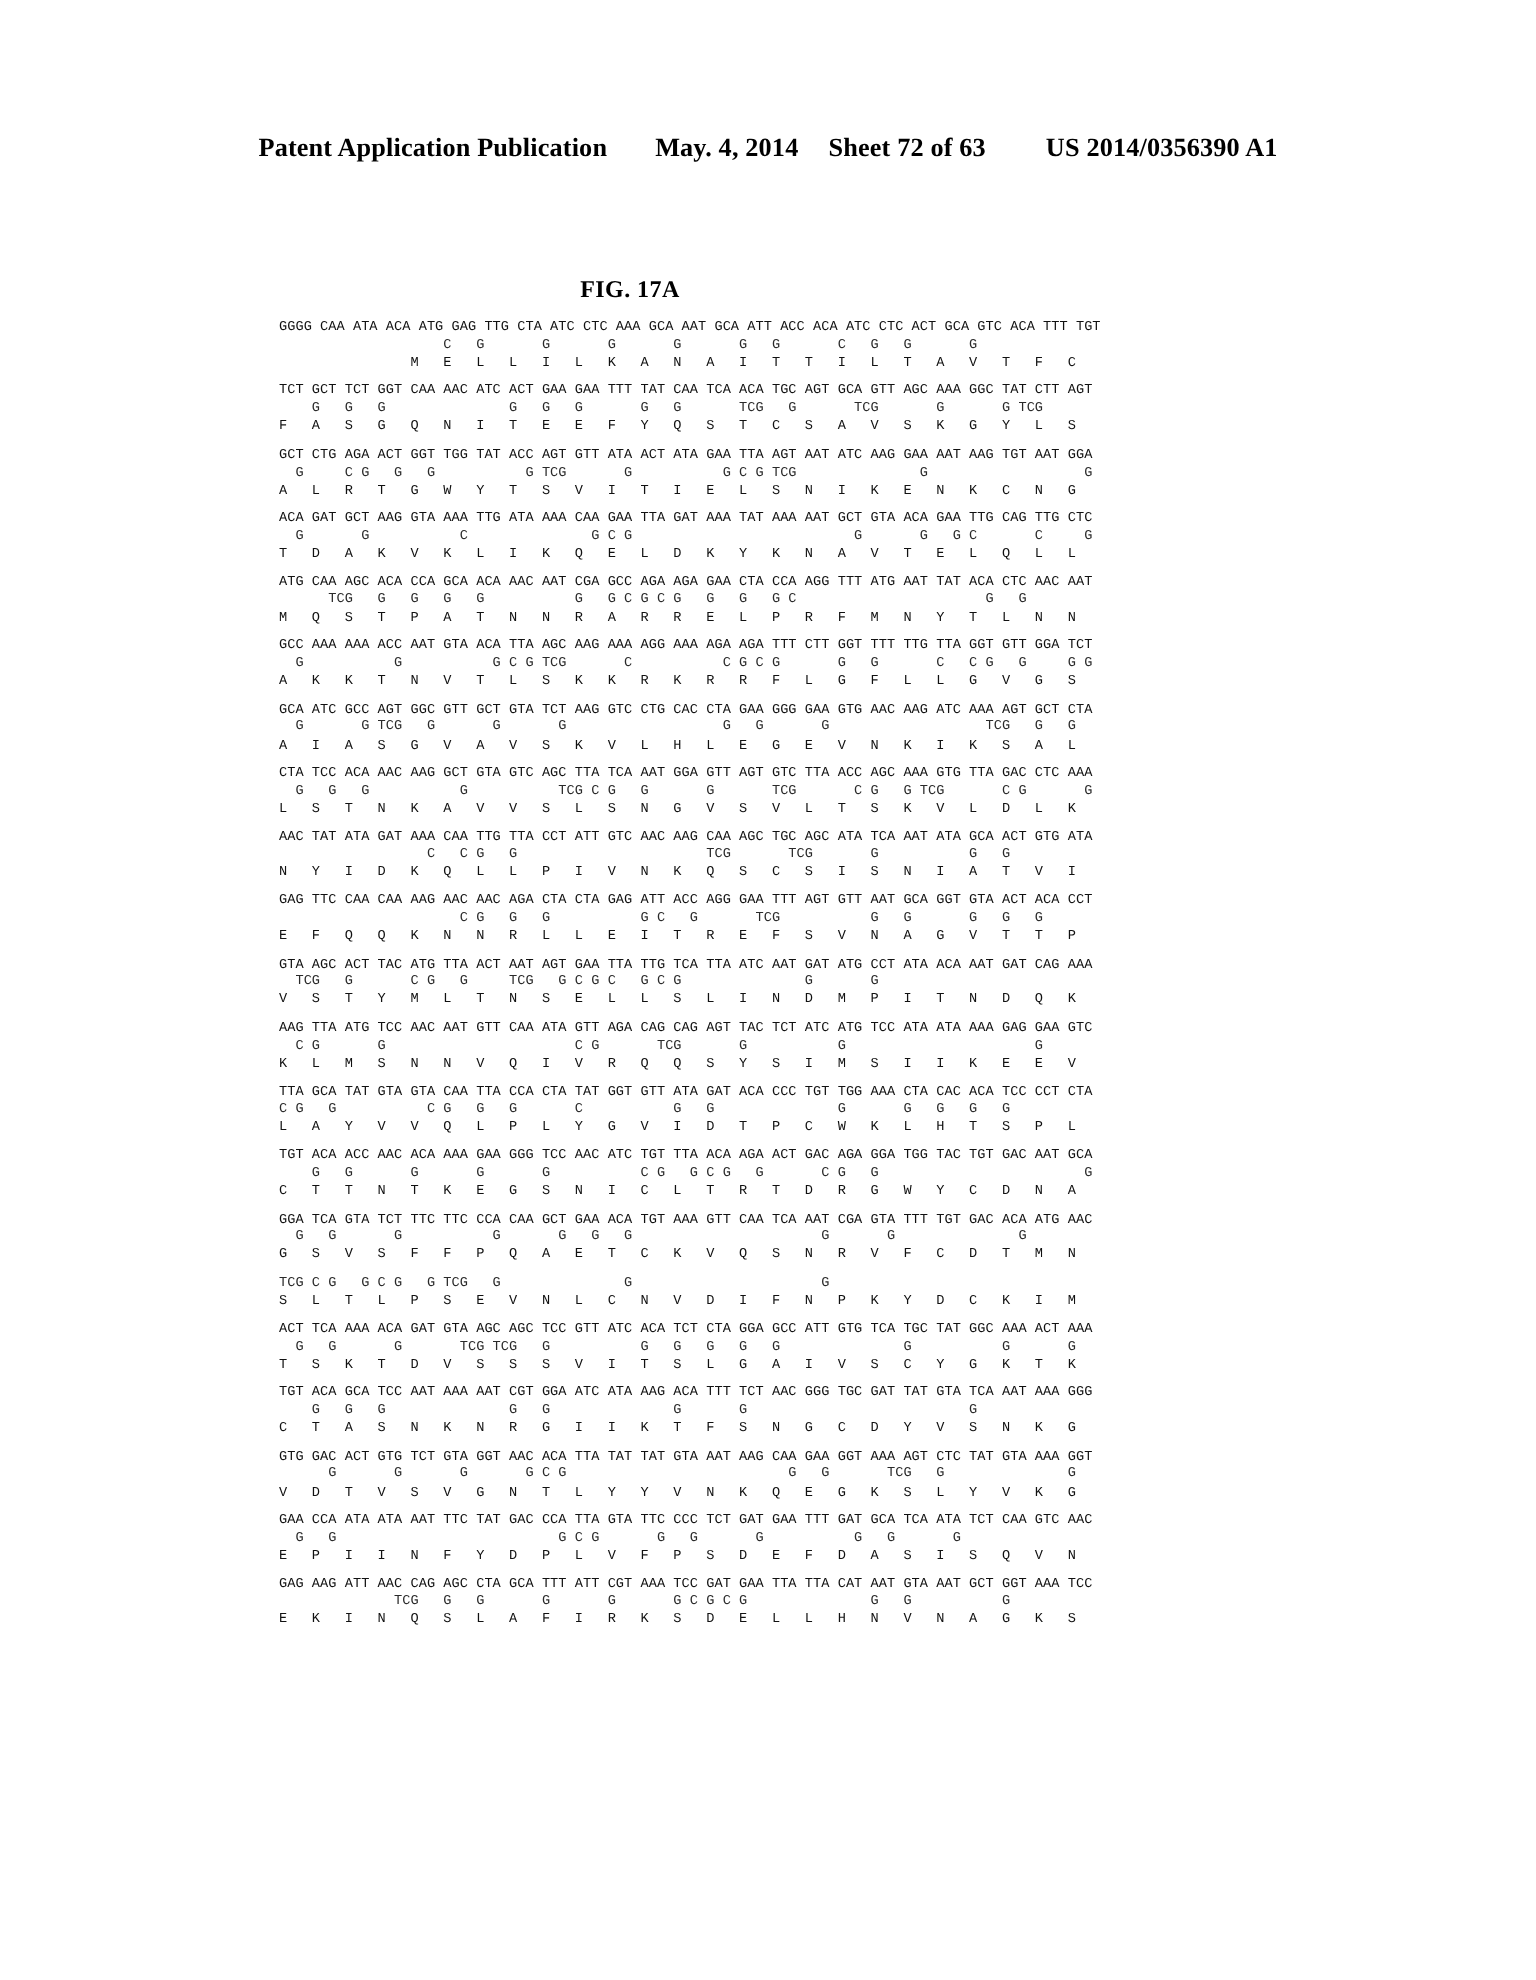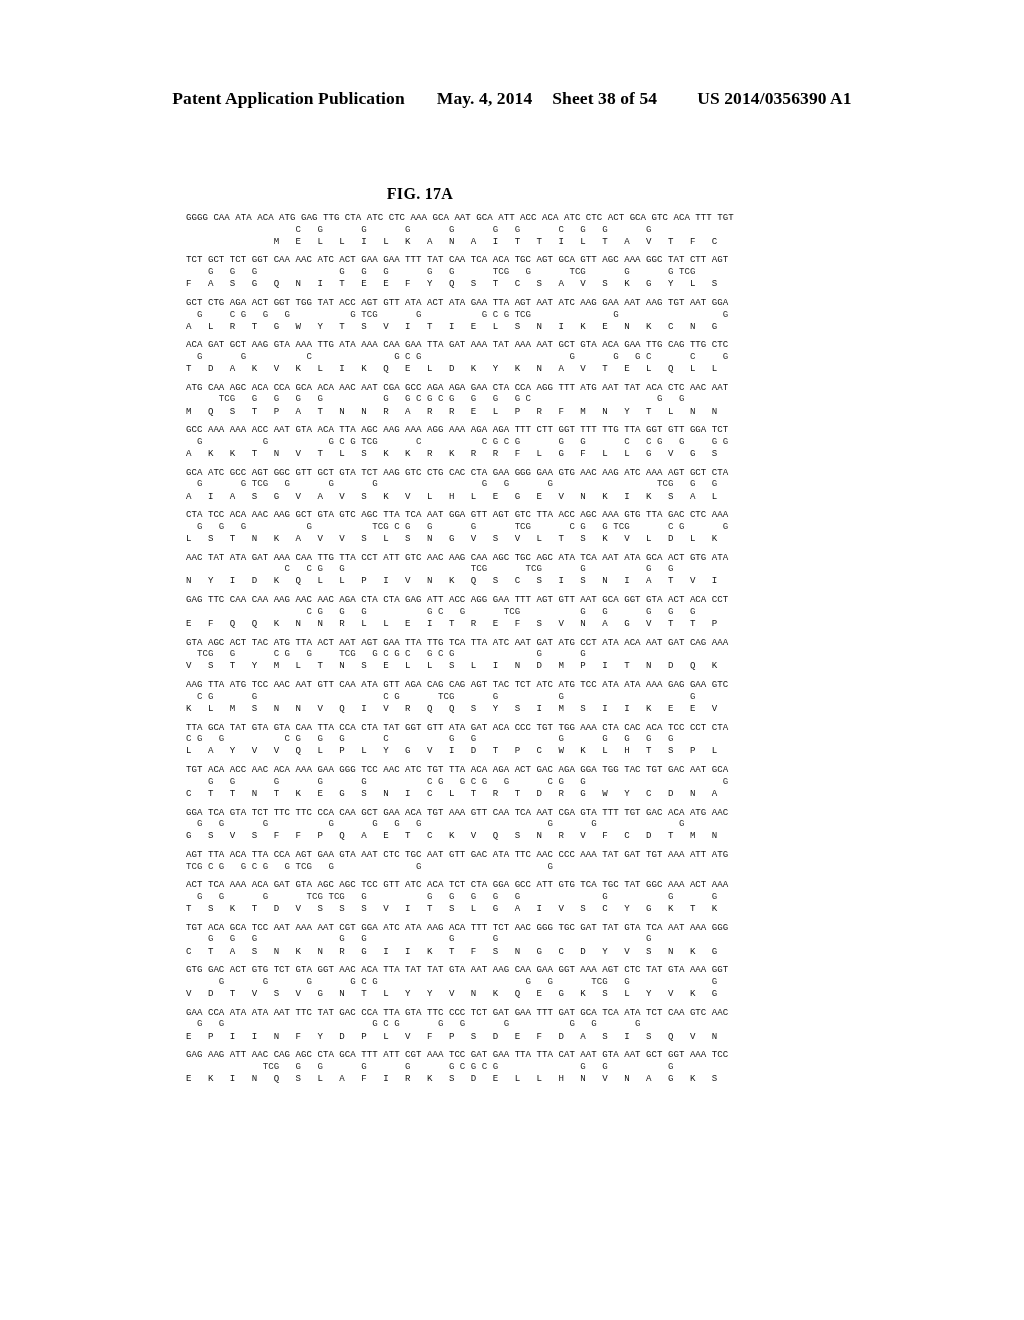--- a/index.html
+++ b/index.html
@@ -86,21 +86,21 @@
     color: #111111;
     margin-top: 0.5px;
   }
 </style>
 </head>
 <body>
 
 <div class="page-header">
   <span class="hdr-pub">Patent Application Publication</span>
   <span class="hdr-date">May. 4, 2014</span>
-  <span class="hdr-sheet">Sheet 38 of 54</span>
+  <span class="hdr-sheet">Sheet 72 of 63</span>
   <span class="hdr-docnum">US 2014/0356390 A1</span>
 </div>
 
 <div class="fig-title">FIG. 17A</div>
 
 <div class="sequence-area" id="sequence-area">
     <div class="seq-block"><div class="seq-row row-dna">GGGG CAA ATA ACA ATG GAG TTG CTA ATC CTC AAA GCA AAT GCA ATT ACC ACA ATC CTC ACT GCA GTC ACA TTT TGT</div><div class="seq-row row-alt">                    C   G       G       G       G       G   G       C   G   G       G</div><div class="seq-row row-aa">                M   E   L   L   I   L   K   A   N   A   I   T   T   I   L   T   A   V   T   F   C</div></div>
     <div class="seq-block"><div class="seq-row row-dna">TCT GCT TCT GGT CAA AAC ATC ACT GAA GAA TTT TAT CAA TCA ACA TGC AGT GCA GTT AGC AAA GGC TAT CTT AGT</div><div class="seq-row row-alt">    G   G   G               G   G   G       G   G       TCG   G       TCG       G       G TCG</div><div class="seq-row row-aa">F   A   S   G   Q   N   I   T   E   E   F   Y   Q   S   T   C   S   A   V   S   K   G   Y   L   S</div></div>
     <div class="seq-block"><div class="seq-row row-dna">GCT CTG AGA ACT GGT TGG TAT ACC AGT GTT ATA ACT ATA GAA TTA AGT AAT ATC AAG GAA AAT AAG TGT AAT GGA</div><div class="seq-row row-alt">  G     C G   G   G           G TCG       G           G C G TCG               G                   G</div><div class="seq-row row-aa">A   L   R   T   G   W   Y   T   S   V   I   T   I   E   L   S   N   I   K   E   N   K   C   N   G</div></div>
     <div class="seq-block"><div class="seq-row row-dna">ACA GAT GCT AAG GTA AAA TTG ATA AAA CAA GAA TTA GAT AAA TAT AAA AAT GCT GTA ACA GAA TTG CAG TTG CTC</div><div class="seq-row row-alt">  G       G           C               G C G                           G       G   G C       C     G</div><div class="seq-row row-aa">T   D   A   K   V   K   L   I   K   Q   E   L   D   K   Y   K   N   A   V   T   E   L   Q   L   L</div></div>
@@ -108,19 +108,19 @@
     <div class="seq-block"><div class="seq-row row-dna">GCC AAA AAA ACC AAT GTA ACA TTA AGC AAG AAA AGG AAA AGA AGA TTT CTT GGT TTT TTG TTA GGT GTT GGA TCT</div><div class="seq-row row-alt">  G           G           G C G TCG       C           C G C G       G   G       C   C G   G     G G</div><div class="seq-row row-aa">A   K   K   T   N   V   T   L   S   K   K   R   K   R   R   F   L   G   F   L   L   G   V   G   S</div></div>
     <div class="seq-block"><div class="seq-row row-dna">GCA ATC GCC AGT GGC GTT GCT GTA TCT AAG GTC CTG CAC CTA GAA GGG GAA GTG AAC AAG ATC AAA AGT GCT CTA</div><div class="seq-row row-alt">  G       G TCG   G       G       G                   G   G       G                   TCG   G   G</div><div class="seq-row row-aa">A   I   A   S   G   V   A   V   S   K   V   L   H   L   E   G   E   V   N   K   I   K   S   A   L</div></div>
     <div class="seq-block"><div class="seq-row row-dna">CTA TCC ACA AAC AAG GCT GTA GTC AGC TTA TCA AAT GGA GTT AGT GTC TTA ACC AGC AAA GTG TTA GAC CTC AAA</div><div class="seq-row row-alt">  G   G   G           G           TCG C G   G       G       TCG       C G   G TCG       C G       G</div><div class="seq-row row-aa">L   S   T   N   K   A   V   V   S   L   S   N   G   V   S   V   L   T   S   K   V   L   D   L   K</div></div>
     <div class="seq-block"><div class="seq-row row-dna">AAC TAT ATA GAT AAA CAA TTG TTA CCT ATT GTC AAC AAG CAA AGC TGC AGC ATA TCA AAT ATA GCA ACT GTG ATA</div><div class="seq-row row-alt">                  C   C G   G                       TCG       TCG       G           G   G</div><div class="seq-row row-aa">N   Y   I   D   K   Q   L   L   P   I   V   N   K   Q   S   C   S   I   S   N   I   A   T   V   I</div></div>
     <div class="seq-block"><div class="seq-row row-dna">GAG TTC CAA CAA AAG AAC AAC AGA CTA CTA GAG ATT ACC AGG GAA TTT AGT GTT AAT GCA GGT GTA ACT ACA CCT</div><div class="seq-row row-alt">                      C G   G   G           G C   G       TCG           G   G       G   G   G</div><div class="seq-row row-aa">E   F   Q   Q   K   N   N   R   L   L   E   I   T   R   E   F   S   V   N   A   G   V   T   T   P</div></div>
     <div class="seq-block"><div class="seq-row row-dna">GTA AGC ACT TAC ATG TTA ACT AAT AGT GAA TTA TTG TCA TTA ATC AAT GAT ATG CCT ATA ACA AAT GAT CAG AAA</div><div class="seq-row row-alt">  TCG   G       C G   G     TCG   G C G C   G C G               G       G</div><div class="seq-row row-aa">V   S   T   Y   M   L   T   N   S   E   L   L   S   L   I   N   D   M   P   I   T   N   D   Q   K</div></div>
     <div class="seq-block"><div class="seq-row row-dna">AAG TTA ATG TCC AAC AAT GTT CAA ATA GTT AGA CAG CAG AGT TAC TCT ATC ATG TCC ATA ATA AAA GAG GAA GTC</div><div class="seq-row row-alt">  C G       G                       C G       TCG       G           G                       G</div><div class="seq-row row-aa">K   L   M   S   N   N   V   Q   I   V   R   Q   Q   S   Y   S   I   M   S   I   I   K   E   E   V</div></div>
     <div class="seq-block"><div class="seq-row row-dna">TTA GCA TAT GTA GTA CAA TTA CCA CTA TAT GGT GTT ATA GAT ACA CCC TGT TGG AAA CTA CAC ACA TCC CCT CTA</div><div class="seq-row row-alt">C G   G           C G   G   G       C           G   G               G       G   G   G   G</div><div class="seq-row row-aa">L   A   Y   V   V   Q   L   P   L   Y   G   V   I   D   T   P   C   W   K   L   H   T   S   P   L</div></div>
     <div class="seq-block"><div class="seq-row row-dna">TGT ACA ACC AAC ACA AAA GAA GGG TCC AAC ATC TGT TTA ACA AGA ACT GAC AGA GGA TGG TAC TGT GAC AAT GCA</div><div class="seq-row row-alt">    G   G       G       G       G           C G   G C G   G       C G   G                         G</div><div class="seq-row row-aa">C   T   T   N   T   K   E   G   S   N   I   C   L   T   R   T   D   R   G   W   Y   C   D   N   A</div></div>
     <div class="seq-block"><div class="seq-row row-dna">GGA TCA GTA TCT TTC TTC CCA CAA GCT GAA ACA TGT AAA GTT CAA TCA AAT CGA GTA TTT TGT GAC ACA ATG AAC</div><div class="seq-row row-alt">  G   G       G           G       G   G   G                       G       G               G</div><div class="seq-row row-aa">G   S   V   S   F   F   P   Q   A   E   T   C   K   V   Q   S   N   R   V   F   C   D   T   M   N</div></div>
-    <div class="seq-block"><div class="seq-row row-dna">AGT TTA ACA TTA CCA AGT GAA GTA AAT CTC TGC AAT GTT GAC ATA TTC AAC CCC AAA TAT GAT TGT AAA ATT ATG</div><div class="seq-row row-alt">TCG C G   G C G   G TCG   G               G                       G</div></div>
+    <div class="seq-block"><div class="seq-row row-alt">TCG C G   G C G   G TCG   G               G                       G</div><div class="seq-row row-aa">S   L   T   L   P   S   E   V   N   L   C   N   V   D   I   F   N   P   K   Y   D   C   K   I   M</div></div>
     <div class="seq-block"><div class="seq-row row-dna">ACT TCA AAA ACA GAT GTA AGC AGC TCC GTT ATC ACA TCT CTA GGA GCC ATT GTG TCA TGC TAT GGC AAA ACT AAA</div><div class="seq-row row-alt">  G   G       G       TCG TCG   G           G   G   G   G   G               G           G       G</div><div class="seq-row row-aa">T   S   K   T   D   V   S   S   S   V   I   T   S   L   G   A   I   V   S   C   Y   G   K   T   K</div></div>
     <div class="seq-block"><div class="seq-row row-dna">TGT ACA GCA TCC AAT AAA AAT CGT GGA ATC ATA AAG ACA TTT TCT AAC GGG TGC GAT TAT GTA TCA AAT AAA GGG</div><div class="seq-row row-alt">    G   G   G               G   G               G       G                           G</div><div class="seq-row row-aa">C   T   A   S   N   K   N   R   G   I   I   K   T   F   S   N   G   C   D   Y   V   S   N   K   G</div></div>
     <div class="seq-block"><div class="seq-row row-dna">GTG GAC ACT GTG TCT GTA GGT AAC ACA TTA TAT TAT GTA AAT AAG CAA GAA GGT AAA AGT CTC TAT GTA AAA GGT</div><div class="seq-row row-alt">      G       G       G       G C G                           G   G       TCG   G               G</div><div class="seq-row row-aa">V   D   T   V   S   V   G   N   T   L   Y   Y   V   N   K   Q   E   G   K   S   L   Y   V   K   G</div></div>
     <div class="seq-block"><div class="seq-row row-dna">GAA CCA ATA ATA AAT TTC TAT GAC CCA TTA GTA TTC CCC TCT GAT GAA TTT GAT GCA TCA ATA TCT CAA GTC AAC</div><div class="seq-row row-alt">  G   G                           G C G       G   G       G           G   G       G</div><div class="seq-row row-aa">E   P   I   I   N   F   Y   D   P   L   V   F   P   S   D   E   F   D   A   S   I   S   Q   V   N</div></div>
     <div class="seq-block"><div class="seq-row row-dna">GAG AAG ATT AAC CAG AGC CTA GCA TTT ATT CGT AAA TCC GAT GAA TTA TTA CAT AAT GTA AAT GCT GGT AAA TCC</div><div class="seq-row row-alt">              TCG   G   G       G       G       G C G C G               G   G           G</div><div class="seq-row row-aa">E   K   I   N   Q   S   L   A   F   I   R   K   S   D   E   L   L   H   N   V   N   A   G   K   S</div></div>
   </div>
 
 </body></html>

